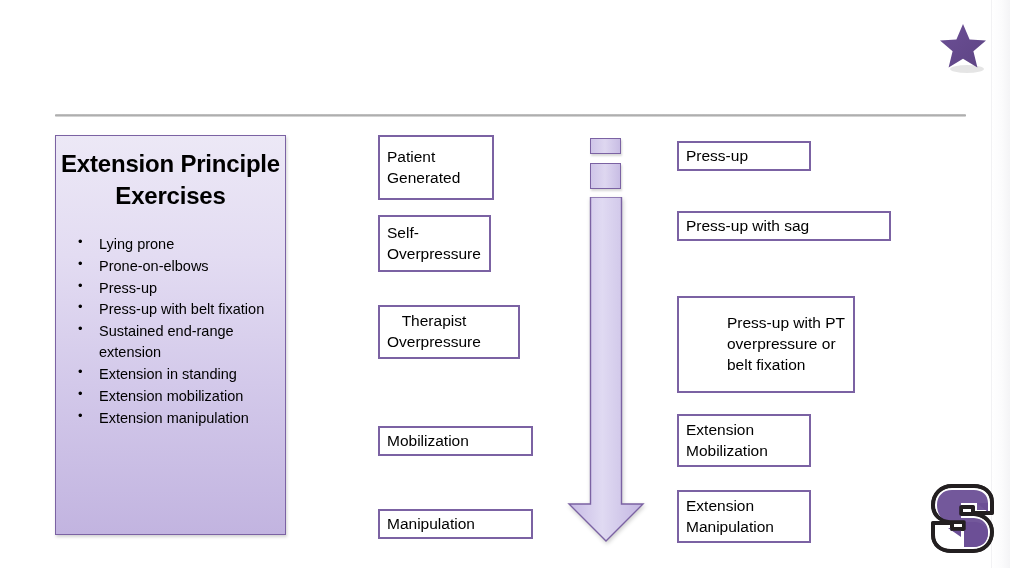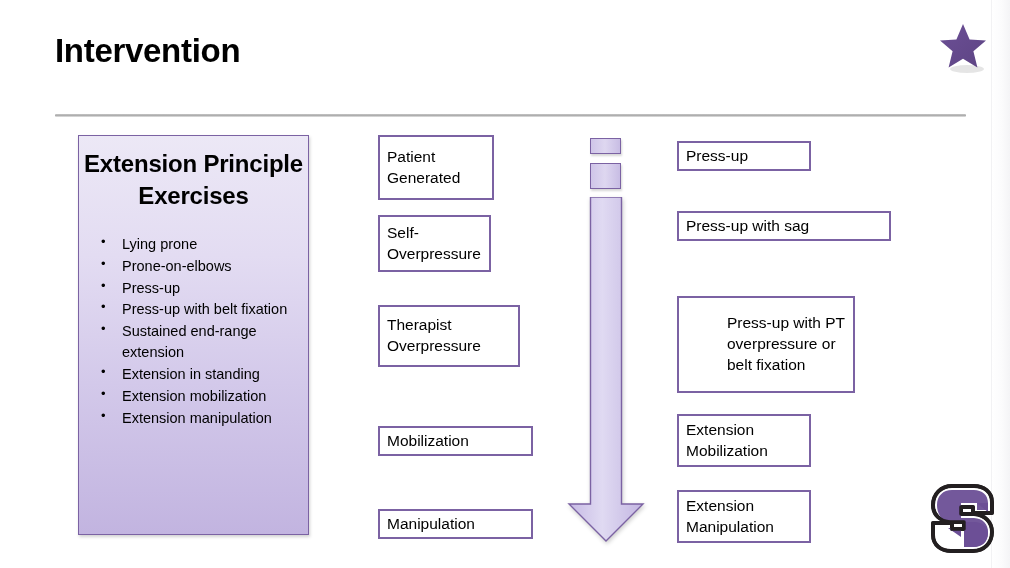--- a/index.html
+++ b/index.html
@@ -81,21 +81,20 @@
   #left-panel {
     position: absolute;
     left: 55px;
     top: 135px;
     width: 231px;
     height: 400px;
     border: 1px solid #7b62a3;
     background: linear-gradient(to bottom, #ece8f6 0%, #e3dcf2 30%, #d3c9ea 62%, #c2b4e0 100%);
     box-sizing: border-box;
     box-shadow: 1px 2px 3px rgba(0,0,0,0.18);
-    margin-left: 23px;
   }
   #panel-heading {
     margin-top: 12px;
     text-align: center;
     font-size: 24px;
     font-weight: bold;
     color: #000000;
     line-height: 1.33;
     letter-spacing: -0.2px;
   }
@@ -132,21 +131,21 @@
     font-size: 15.5px;
     color: #000000;
     line-height: 1.35;
     padding: 0 7px;
     white-space: pre-line;
   }
 
   
   #mid-1 { left: 378px; top: 135px; width: 116px; height: 65px; }
   #mid-2 { left: 378px; top: 215px; width: 113px; height: 57px; }
-  #mid-3 { left: 378px; top: 305px; width: 142px; height: 62px; }
+  #mid-3 { left: 378px; top: 305px; width: 142px; height: 54px; text-align: center; }
   #mid-4 { left: 378px; top: 426px; width: 155px; height: 30px; }
   #mid-5 { left: 378px; top: 509px; width: 155px; height: 30px; }
 
   
   #right-1 { left: 677px; top: 141px; width: 134px; height: 30px; }
   #right-2 { left: 677px; top: 211px; width: 214px; height: 30px; }
   #right-3 { left: 677px; top: 296px; width: 178px; height: 97px; padding-left: 48px; }
   #right-4 { left: 677px; top: 414px; width: 134px; height: 53px; }
   #right-5 { left: 677px; top: 490px; width: 134px; height: 53px; }
 
@@ -177,21 +176,20 @@
   }
   #arrow-shaft-wrap svg { display:block; }
 </style>
 </head>
 <body>
 
 <div id="slide">
 
   <div id="slide-edge"></div>
 
-  <div id="title">Intervention</div>
   <div id="divider"></div>
 
   <div id="star-logo">
     <svg width="54" height="52" viewBox="0 0 54 52">
       <defs>
         <linearGradient id="stargrad" x1="0" y1="0" x2="1" y2="1">
           <stop offset="0%" stop-color="#6c4f96"></stop>
           <stop offset="100%" stop-color="#5d4483"></stop>
         </linearGradient>
       </defs>

